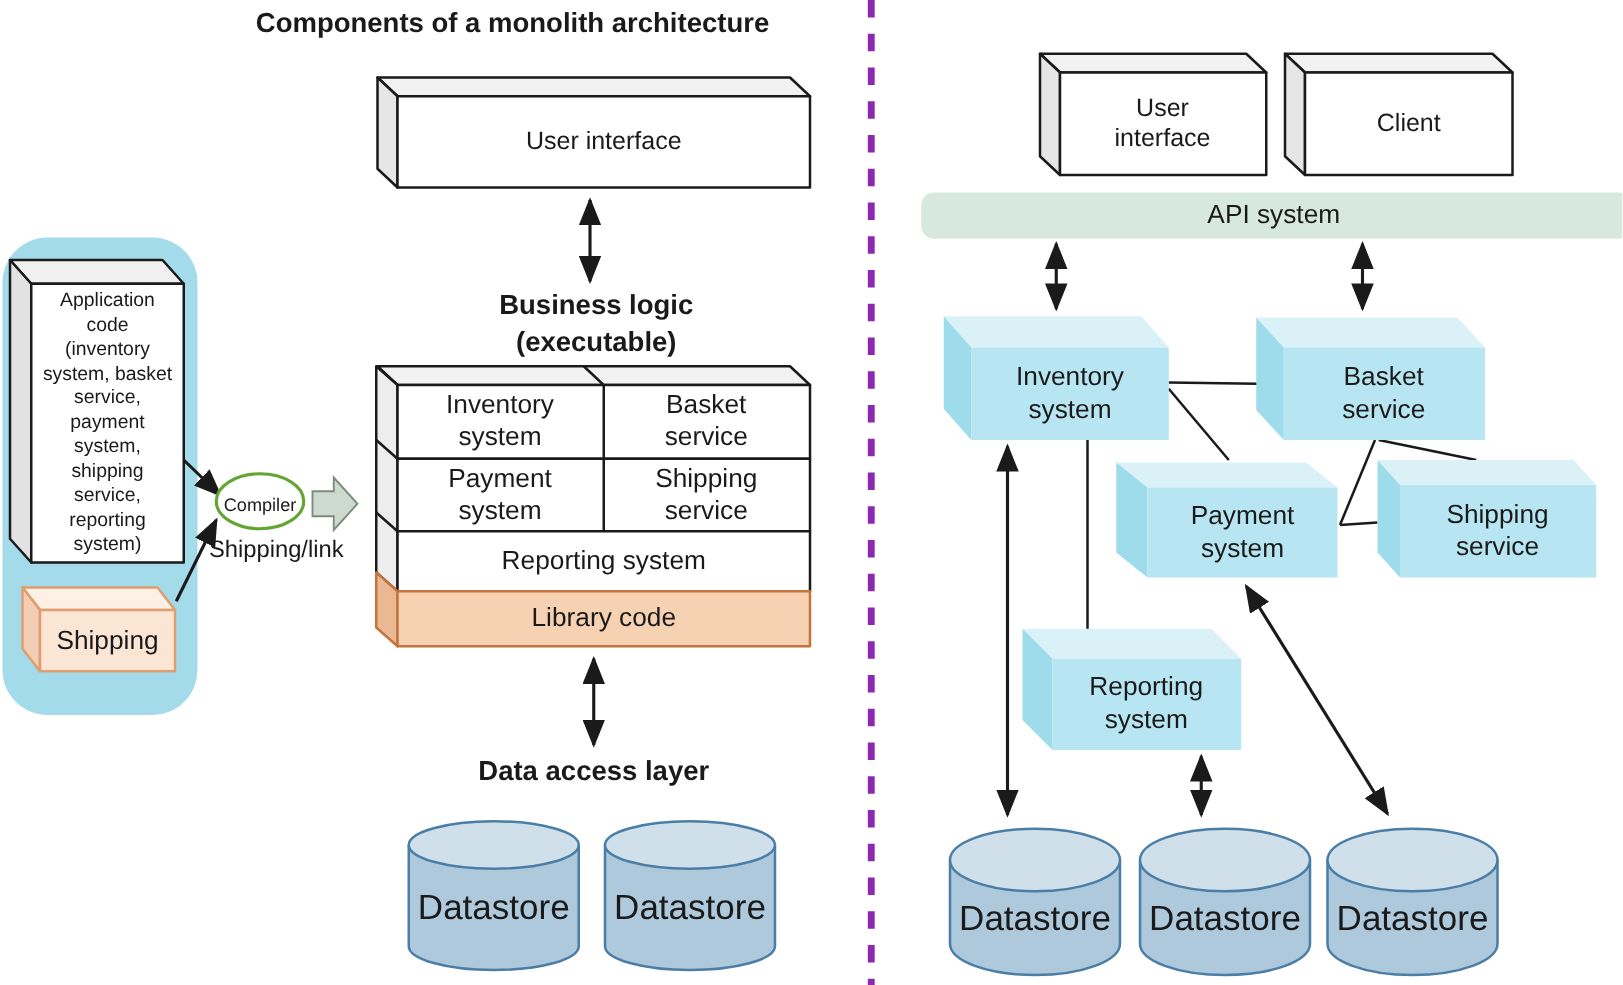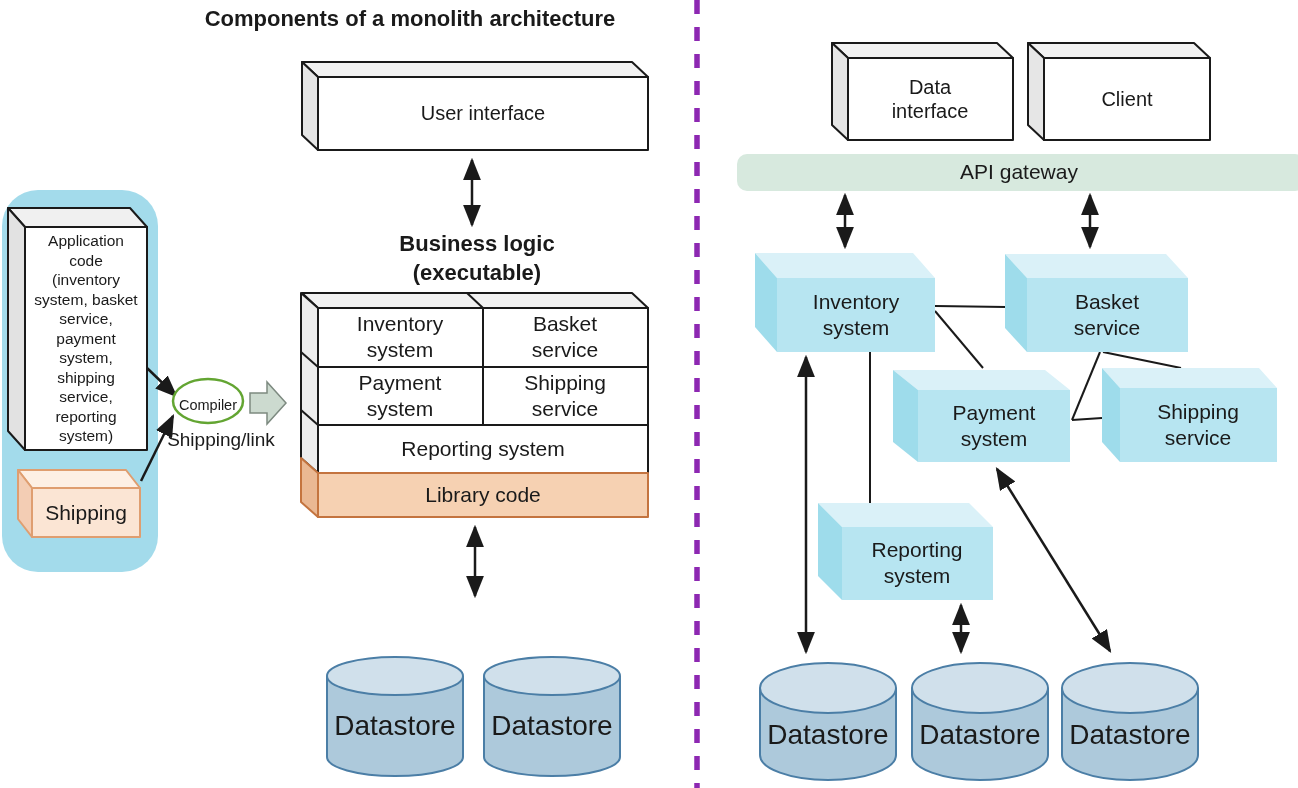--- a/index.html
+++ b/index.html
@@ -187,28 +187,29 @@
 payment
 system,
 shipping
 service,
 reporting
 system)</div>
   <div class="lbl t21" style="left:86px;top:513px;">Shipping</div>
   <div class="lbl tiny" style="left:208px;top:406px;">Compiler</div>
   <div class="lbl t19" style="left:221px;top:440px;">Shipping/link</div>
 
+  <div class="lbl subhead" style="left:475px;top:617px;">Data access layer</div>
 
   <div class="lbl t23" style="left:395px;top:726px;">Datastore</div>
   <div class="lbl t23" style="left:552px;top:726px;">Datastore</div>
 
-  <div class="lbl t20" style="left:930px;top:99px;">Data
+  <div class="lbl t20" style="left:930px;top:99px;">User
 interface</div>
   <div class="lbl t20" style="left:1127px;top:99px;">Client</div>
-  <div class="lbl t21" style="left:1019px;top:172px;">API gateway</div>
+  <div class="lbl t21" style="left:1019px;top:172px;">API system</div>
 
   <div class="lbl t21" style="left:856px;top:315px;">Inventory
 system</div>
   <div class="lbl t21" style="left:1107px;top:315px;">Basket
 service</div>
   <div class="lbl t21" style="left:994px;top:426px;">Payment
 system</div>
   <div class="lbl t21" style="left:1198px;top:425px;">Shipping
 service</div>
   <div class="lbl t21" style="left:917px;top:563px;">Reporting

